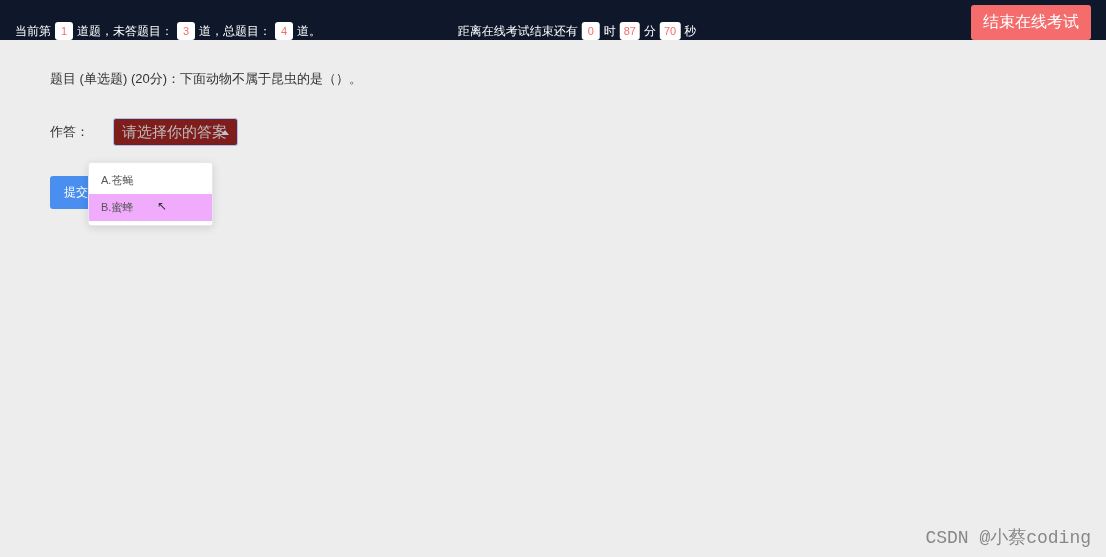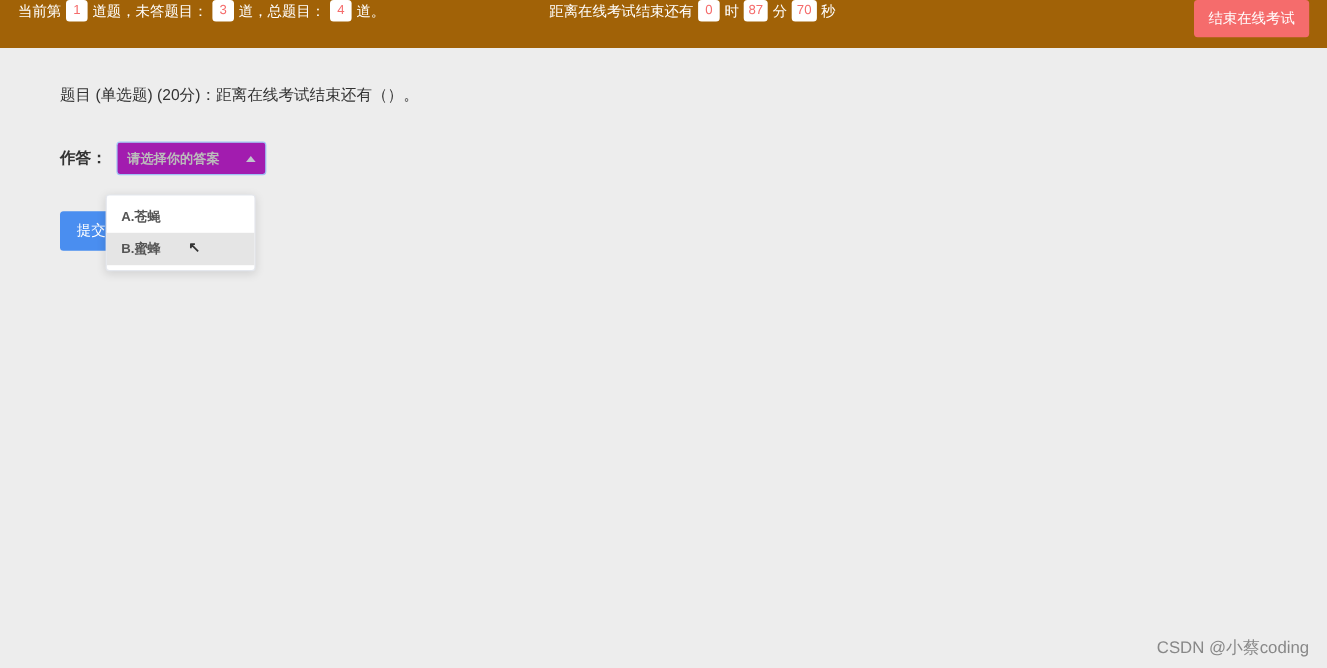--- a/index.html
+++ b/index.html
@@ -9,24 +9,24 @@
     }
     body {
       font-family: "Microsoft YaHei", Arial, sans-serif;
       background: #ededed;
       width: 1106px;
       height: 557px;
       overflow: hidden;
       position: relative;
     }
     .top-bar {
-      background: #a16207;
+      background: #0f172a;
       height: 40px;
       display: flex;
-      align-items: flex-start;
+      align-items: flex-end;
       padding: 0 15px;
       color: #fff;
       font-size: 12px;
       position: relative;
     }
     .top-left {
       display: flex;
       align-items: center;
       gap: 4px;
     }
@@ -53,52 +53,51 @@
     }
     .top-right {
       margin-left: auto;
     }
     .end-btn {
       background: #f56c6c;
       color: #fff;
       border: none;
       padding: 7px 12px;
       border-radius: 3px;
-      font-size: 12px;
+      font-size: 16px;
       cursor: pointer;
     }
     .content {
       padding: 30px 50px;
     }
     .question-text {
       font-size: 13px;
       color: #333;
       margin-bottom: 30px;
     }
     .answer-row {
       display: flex;
       align-items: center;
-      gap: 8px;
-      position: relative;
-      font-weight: bold;
+      gap: 24px;
+      position: relative;
     }
     .answer-label {
       font-size: 13px;
       color: #333;
     }
     .select-box {
       width: 125px;
       height: 28px;
       border: 1px solid #a0c3f5;
-      background: #a21caf;
+      background: #7f1d1d;
       border-radius: 3px;
       display: flex;
       align-items: center;
       padding: 12px 8px;
-      font-size: 11px;
+      font-size: 15px;
       color: #bbb;
       cursor: pointer;
       position: relative;
     }
     .select-arrow {
       position: absolute;
       right: 8px;
       width: 0;
       height: 0;
       border-left: 4px solid transparent;
@@ -117,21 +116,21 @@
       z-index: 10;
       padding: 4px 0;
     }
     .dropdown-item {
       padding: 6px 12px;
       font-size: 11px;
       color: #555;
       cursor: pointer;
     }
     .dropdown-item.hover {
-      background: #e5e5e5;
+      background: #f0abfc;
       position: relative;
     }
     .cursor-icon {
       position: absolute;
       right: 45px;
       top: 5px;
       font-size: 12px;
       color: #333;
     }
     .submit-btn {
@@ -141,22 +140,23 @@
       border: none;
       padding: 8px 14px;
       border-radius: 3px;
       font-size: 12px;
       cursor: pointer;
     }
     .watermark {
       position: absolute;
       bottom: 8px;
       right: 15px;
-      font-size: 14px;
+      font-size: 18px;
       color: #888;
+      font-family: Liberation Mono, monospace;
     }
   </style>
 </head>
 <body>
 
 <div class="top-bar">
   <div class="top-left">
     <span>当前第</span>
     <span class="num-box">1</span>
     <span>道题，未答题目：</span>
@@ -173,21 +173,21 @@
     <span>分</span>
     <span class="num-box">70</span>
     <span>秒</span>
   </div>
   <div class="top-right">
     <button class="end-btn">结束在线考试</button>
   </div>
 </div>
 
 <div class="content">
-  <div class="question-text">题目 (单选题) (20分)：距离在线考试结束还有（）。</div>
+  <div class="question-text">题目 (单选题) (20分)：下面动物不属于昆虫的是（）。</div>
 
   <div class="answer-row">
     <span class="answer-label">作答：</span>
     <div class="select-box">
       <span>请选择你的答案</span>
       <span class="select-arrow"></span>
     </div>
 
     <div class="dropdown">
       <div class="dropdown-item">A.苍蝇</div>

